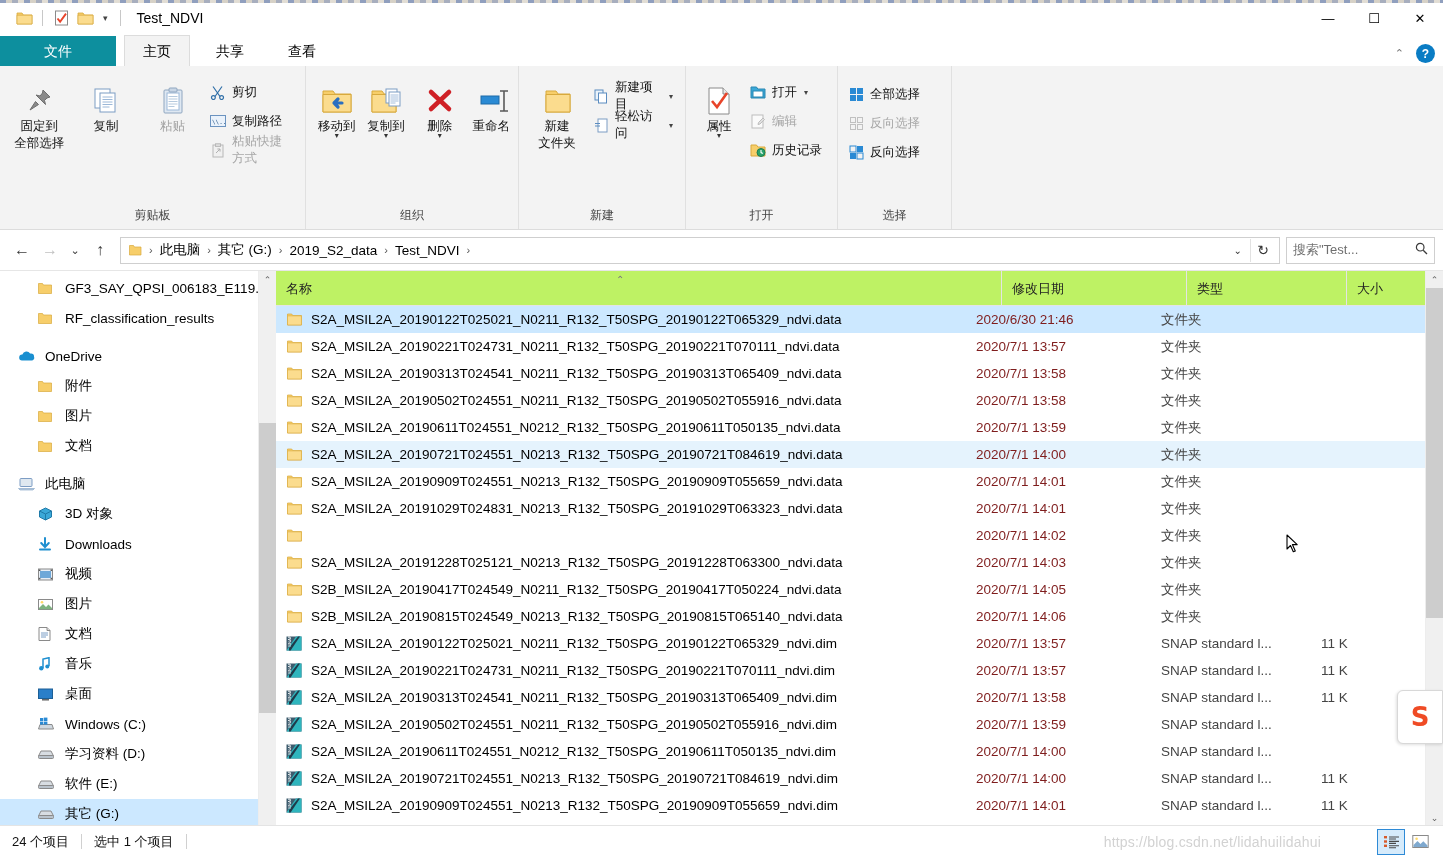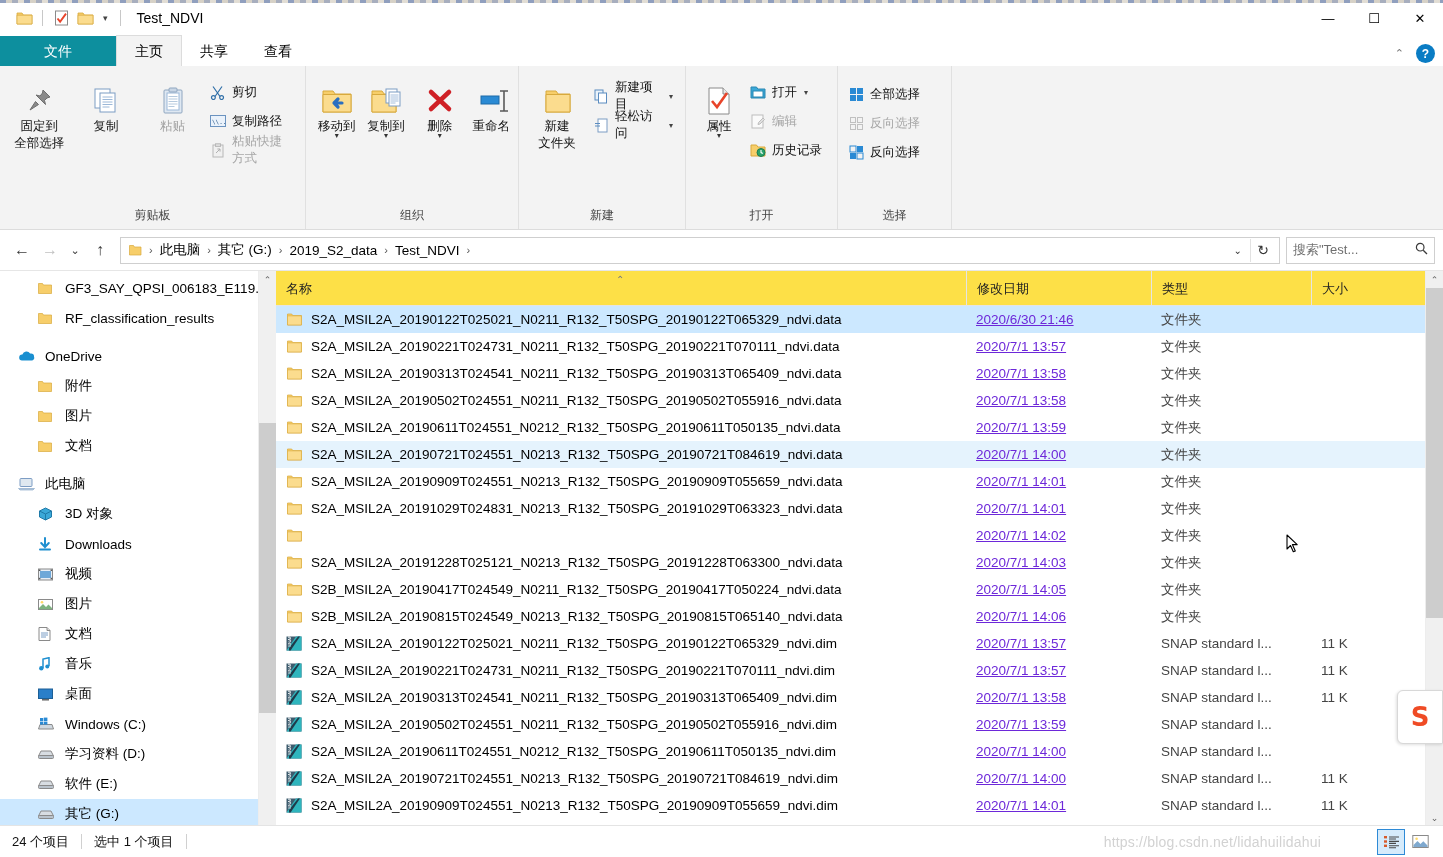--- a/index.html
+++ b/index.html
@@ -18,21 +18,21 @@
   .vsep{width:1px;height:16px;background:#c8c8c8;margin:0 6px;}
   .qat-caret{font-size:9px;color:#444;padding:0 6px;line-height:1;}
   .win-title{margin-left:10px;font-size:14px;color:#000;}
   .wbtns{position:absolute;right:0;top:0;display:flex;height:36px;}
   .wbtn{width:46px;height:36px;display:flex;align-items:center;justify-content:center;color:#000;font-size:13px;}
   .topstripe{position:absolute;left:0;top:0;width:1443px;height:3px;
     background:repeating-linear-gradient(90deg,#6b7fa8 0 6px,#c9c2b4 6px 12px,#8a93a8 12px 18px,#d8d2c6 18px 24px);
     opacity:.75;}
 
   
-  .tabrow{height:30px;display:flex;align-items:flex-end;background:#fff;position:relative;}
+  .tabrow{height:30px;display:flex;align-items:flex-end;background:#fff;position:relative;gap:8px;}
   .tab{height:30px;line-height:30px;padding:0 18px;font-size:14px;color:#000;}
   .tab.file{background:#0d8f9e;color:#fff;font-weight:400;min-width:72px;text-align:center;padding:0 22px;}
   .tab.active{background:#f3f3f3;border-left:1px solid #dcdcdc;border-right:1px solid #dcdcdc;border-top:1px solid #dcdcdc;}
   .tabright{position:absolute;right:8px;bottom:3px;display:flex;align-items:center;gap:12px;}
   .chev-up{font-size:11px;color:#777;}
   .help{width:19px;height:19px;border-radius:50%;background:#0a7cc4;color:#fff;font-size:12px;
         display:flex;align-items:center;justify-content:center;font-weight:bold;}
 
   
   .ribbon{height:163px;background:#f3f3f3;border-bottom:1px solid #dcdcdc;display:flex;position:relative;}
@@ -79,36 +79,36 @@
   .navitem.lvl1{padding-left:18px;}
   .navitem.lvl2{padding-left:38px;}
   .nicon{width:22px;height:18px;display:flex;align-items:center;justify-content:flex-start;margin-right:5px;flex:0 0 22px;}
   .navspacer{height:8px;}
   .navscroll{position:absolute;right:0;top:0;width:17px;height:100%;background:#f0f0f0;border-left:1px solid #ededed;}
   .nsb-arrow{height:17px;display:flex;align-items:center;justify-content:center;font-size:9px;color:#606060;}
   .nsb-thumb{position:absolute;left:0;width:17px;background:#cdcdcd;}
 
   
   .filepane{flex:1;position:relative;background:#fff;overflow:hidden;}
-  .colhead{height:34px;display:flex;align-items:flex-end;border-bottom:1px solid #e4e4e4;position:relative;background:#fde047;}
+  .colhead{height:34px;display:flex;align-items:flex-end;border-bottom:1px solid #e4e4e4;position:relative;background:#bef264;}
   .col{font-size:13px;color:#222;padding:0 0 7px 10px;position:relative;height:100%;box-sizing:border-box;
        display:flex;align-items:flex-end;}
   .col + .col{border-left:1px solid #e4e4e4;}
   .c-name{width:690px;}
-  .c-date{width:185px;}
+  .c-date{width:185px;margin-left:35px;}
   .c-type{width:160px;}
   .c-size{width:90px;}
   .sortmark{position:absolute;top:3px;left:340px;font-size:10px;color:#7a7a7a;}
   .rows{height:538px;overflow:hidden;position:relative;}
   .row{height:27px;display:flex;align-items:center;font-size:13.5px;color:#000;white-space:nowrap;}
   .row.sel{background:#cce8ff;}
   .row.sel2{background:#e5f3fd;}
   .cell{overflow:hidden;box-sizing:border-box;}
   .cell.name{width:690px;display:flex;align-items:center;padding-left:8px;}
-  .cell.date{width:185px;padding-left:10px;color:#6d28d9;text-decoration:underline;}
+  .cell.date{width:185px;padding-left:10px;color:#7f1d1d;}
   .cell.type{width:160px;padding-left:10px;color:#444;}
   .cell.size{width:90px;padding-left:10px;color:#444;text-align:left;}
   .ficon{width:20px;height:18px;margin-right:7px;flex:0 0 20px;display:flex;align-items:center;justify-content:center;}
 
   .vscroll{position:absolute;right:0;top:0;width:17px;height:100%;background:#f0f0f0;border-left:1px solid #ededed;}
   .vsb-arrow{height:17px;display:flex;align-items:center;justify-content:center;font-size:9px;color:#606060;}
   .vsb-thumb{position:absolute;left:0;width:17px;background:#cdcdcd;}
   .hscroll{position:absolute;left:0;bottom:0;height:17px;width:100%;background:#f0f0f0;display:flex;align-items:center;}
   .hsb-arrow{width:17px;height:17px;display:flex;align-items:center;justify-content:center;font-size:9px;color:#606060;}
   .hsb-thumb{height:17px;background:#cdcdcd;}

